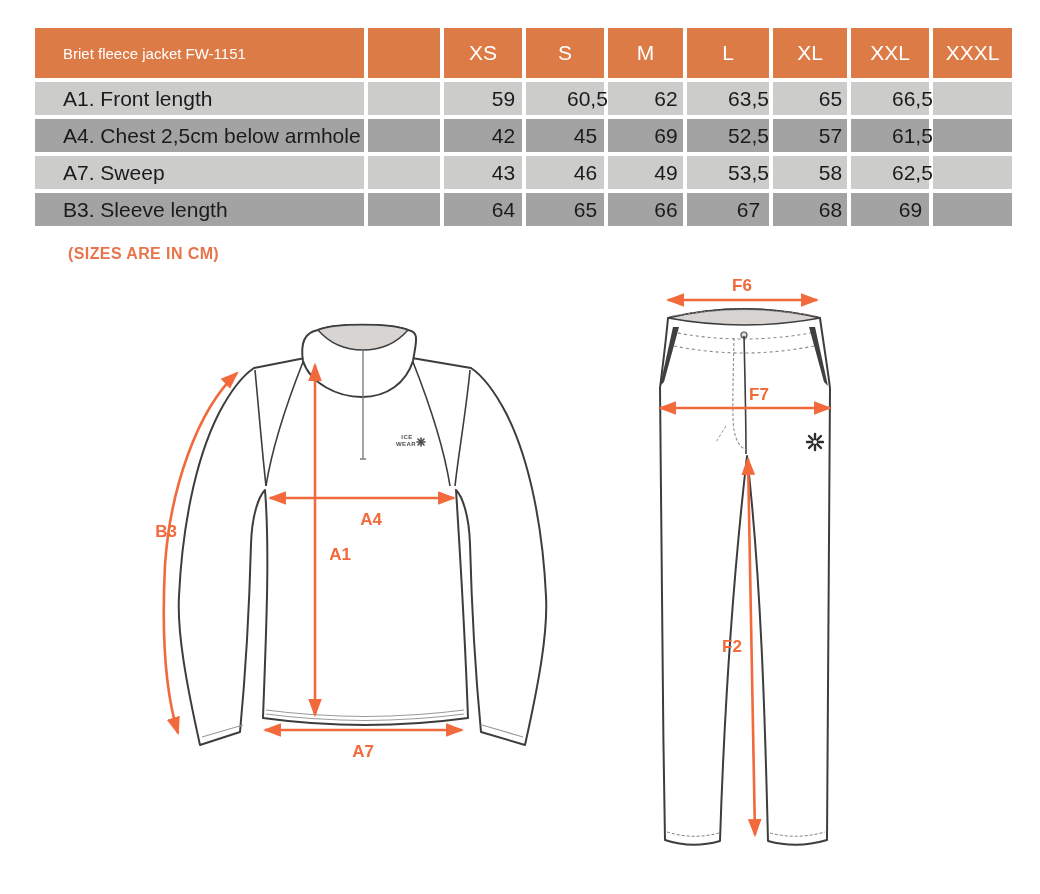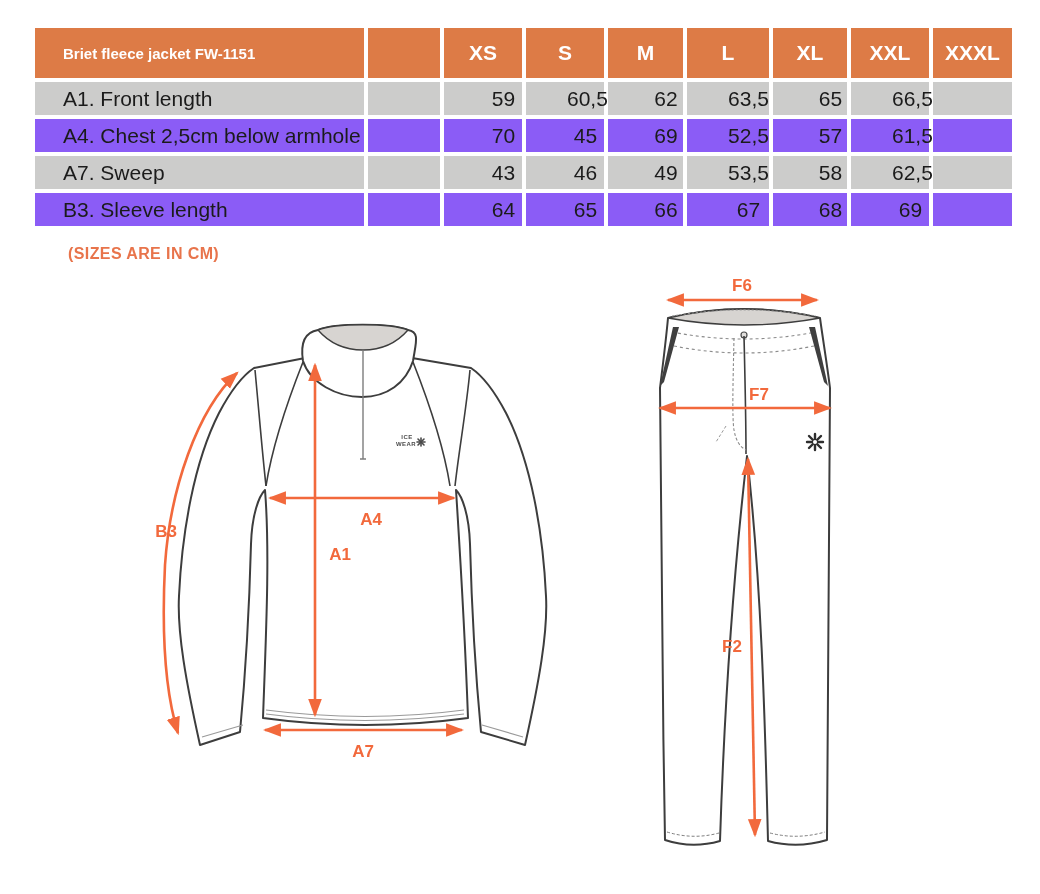--- a/index.html
+++ b/index.html
@@ -10,26 +10,26 @@
   
   table.size-table{
     position:absolute;left:31px;top:24px;width:985px;
     border-collapse:separate;border-spacing:4px;table-layout:fixed;
   }
   table.size-table th,table.size-table td{
     padding:0;vertical-align:middle;text-align:center;
     font-size:21px;color:#1b1b1b;
   }
   table.size-table th{
-    background:#dd7b46;color:#ffffff;font-weight:bold;height:50px;
+    background:#dd7b46;color:#ffffff;font-weight:normal;height:50px;
   }
   table.size-table th.title-cell{ text-align:left;padding-left:28px;font-size:15px;}
   table.size-table td{height:33px;padding-left:41px;}
   table.size-table tr.row-dark  td{background:#cccccb;margin-top:20px;}
-  table.size-table tr.row-light td{background:#8b5cf6;}
+  table.size-table tr.row-light td{background:#a3a3a3;}
   table.size-table td.label-cell{text-align:left;padding-left:28px;}
   
   .sizes-note{
     position:absolute;left:68px;top:245px;
     color:#e8744b;font-size:16px;font-weight:bold;letter-spacing:.4px;
   }
   
   .diagram{position:absolute;}
   #jacket-svg{left:150px;top:300px;}
   #pants-svg{left:620px;top:278px;}
@@ -76,21 +76,21 @@
     <td>60,5</td>
     <td>62</td>
     <td>63,5</td>
     <td>65</td>
     <td>66,5</td>
     <td></td>
   </tr>
   <tr class="row-light">
     <td class="label-cell">A4. Chest 2,5cm below armhole</td>
     <td></td>
-    <td>70</td>
+    <td>42</td>
     <td>45</td>
     <td>69</td>
     <td>52,5</td>
     <td>57</td>
     <td>61,5</td>
     <td></td>
   </tr>
   <tr class="row-dark">
     <td class="label-cell">A7. Sweep</td>
     <td></td>

